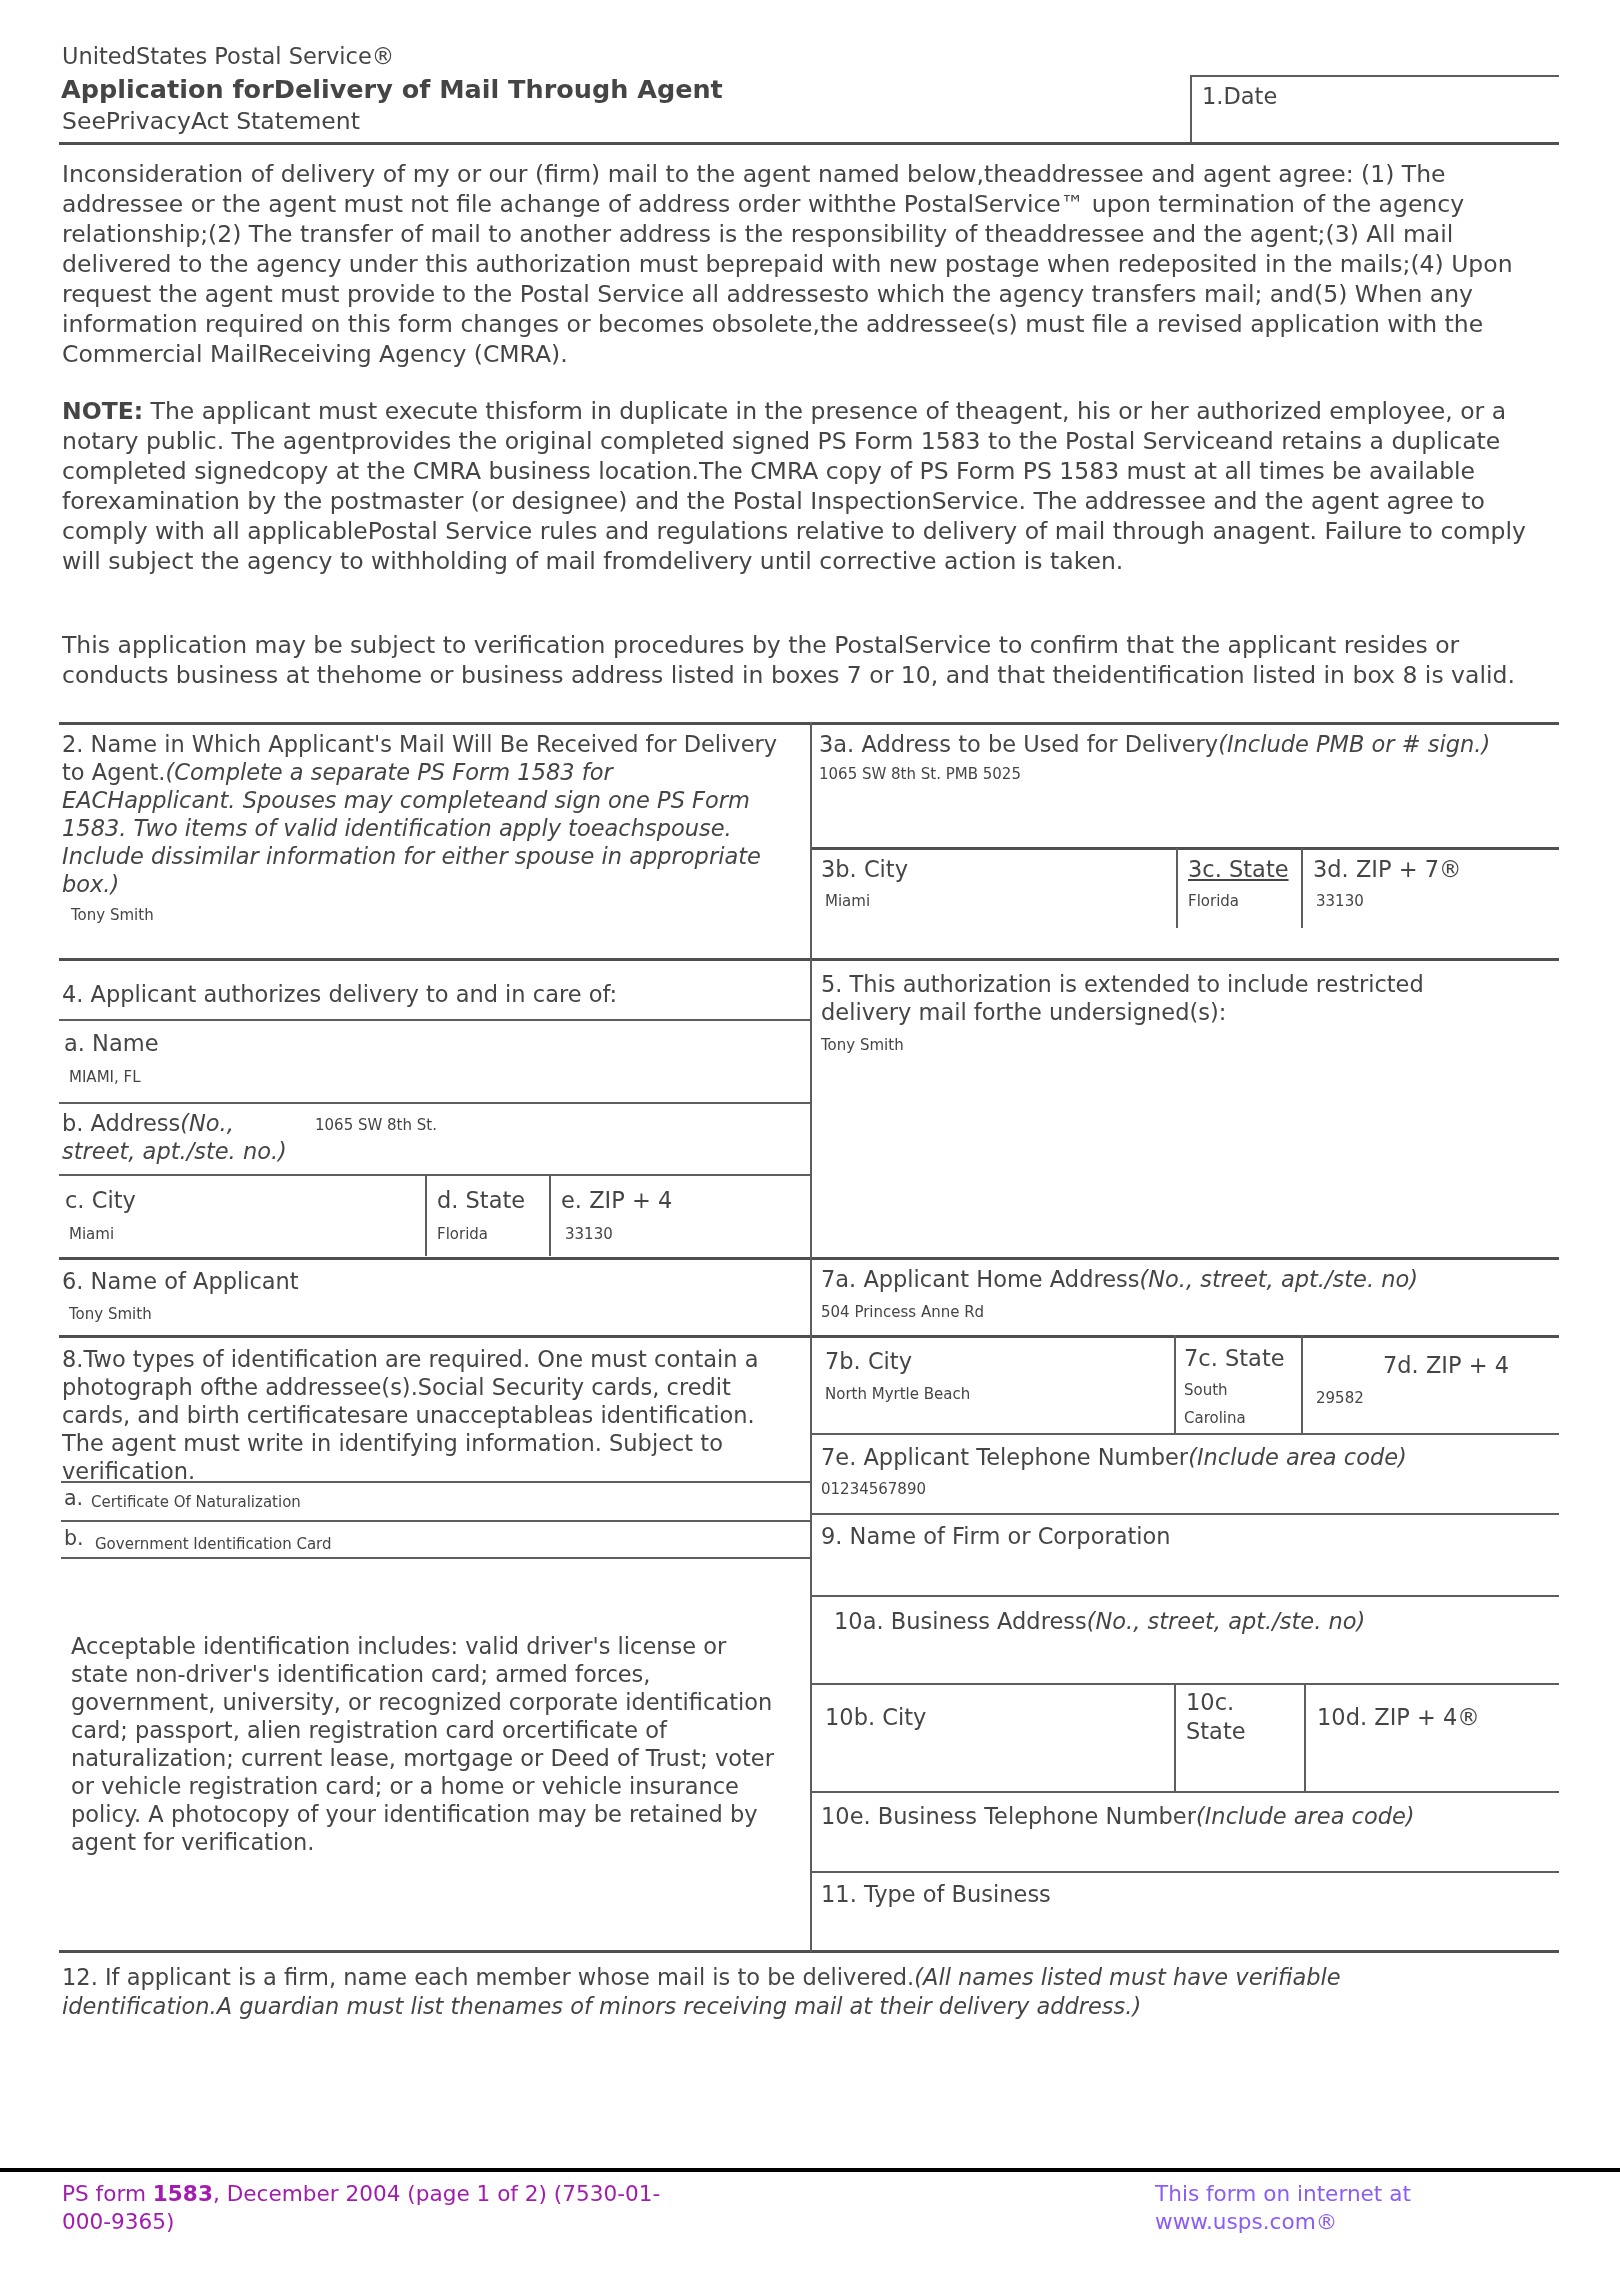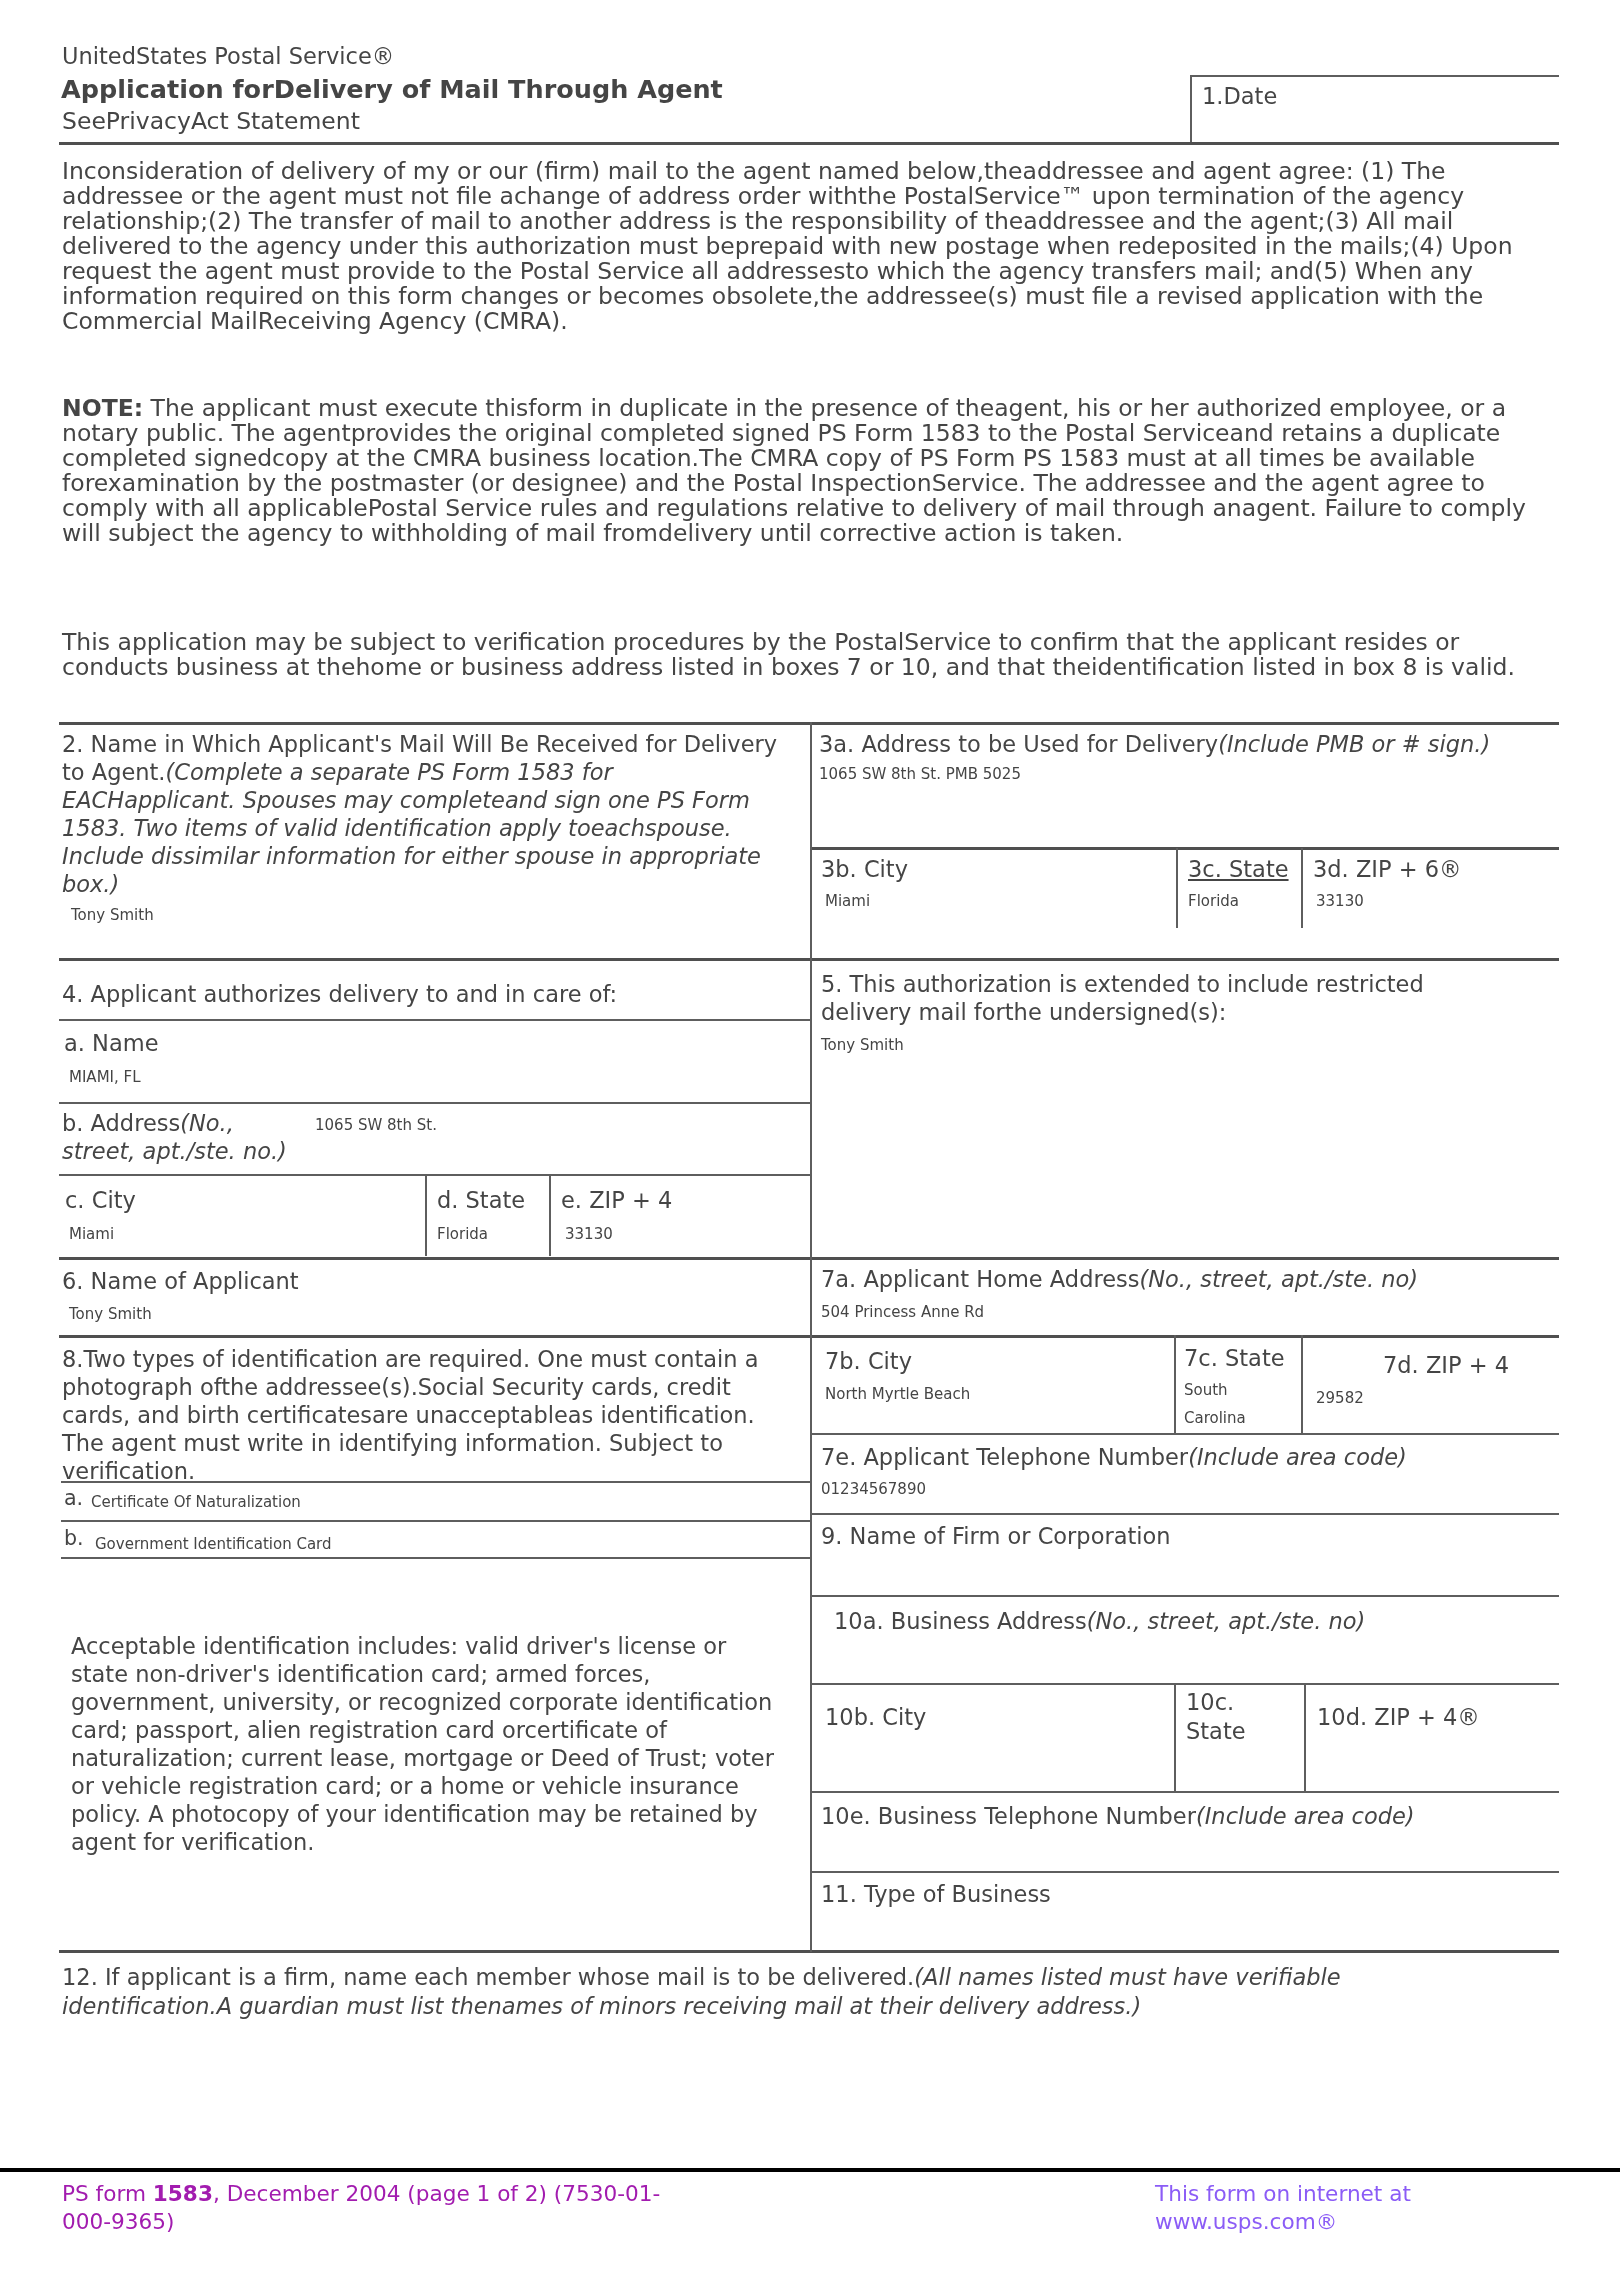--- a/index.html
+++ b/index.html
@@ -7,21 +7,21 @@
     position:relative;
     width:1620px;height:2293px;
     background:#ffffff;
     font-family:"DejaVu Sans",sans-serif;
     color:#454545;
     overflow:hidden;
   }
   .t{position:absolute;white-space:pre-wrap;}
   .lbl{font-size:22.5px;line-height:28px;}
   .val{font-size:15px;line-height:28px;}
-  .para{font-size:23.5px;line-height:25px;}
+  .para{font-size:23.5px;line-height:30px;}
   .small{font-size:21.6px;line-height:28px;}
   .it{font-style:italic;}
   .b{font-weight:bold;}
   .hline,.vline{position:absolute;background:#5e5e5e;}
   .thick{background:#4f4f4f;}
   .nowrap{white-space:nowrap;}
 </style>
 </head>
 <body>
 
@@ -77,21 +77,21 @@
   <div class="t lbl" style="left:62px;top:730px;width:727px;"><span>2. Name in Which Applicant's Mail Will Be Received for Delivery to Agent.</span><span class="it">(Complete a separate PS Form 1583 for EACHapplicant. Spouses may completeand sign one PS Form 1583. Two items of valid identification apply toeachspouse. Include dissimilar information for either spouse in appropriate box.)</span></div>
   <div class="t val" style="left:71px;top:901px;">Tony Smith</div>
 
   <div class="t lbl nowrap" style="left:819px;top:730px;"><span>3a. Address to be Used for Delivery</span><span class="it">(Include PMB or # sign.)</span></div>
   <div class="t val" style="left:819px;top:760px;">1065 SW 8th St. PMB 5025</div>
 
   <div class="t lbl" style="left:821px;top:855px;">3b. City</div>
   <div class="t val" style="left:825px;top:887px;">Miami</div>
   <div class="t lbl" style="left:1188px;top:855px;text-decoration:underline;">3c. State</div>
   <div class="t val" style="left:1188px;top:887px;">Florida</div>
-  <div class="t lbl" style="left:1313px;top:855px;">3d. ZIP + 6®</div>
+  <div class="t lbl" style="left:1313px;top:855px;">3d. ZIP + 7®</div>
   <div class="t val" style="left:1316px;top:887px;">33130</div>
 
   <div class="t lbl" style="left:62px;top:980px;width:725px;">4. Applicant authorizes delivery to and in care of:</div>
 
   <div class="t lbl" style="left:64px;top:1029px;">a. Name</div>
   <div class="t val" style="left:69px;top:1063px;">MIAMI, FL</div>
 
   <div class="t lbl" style="left:62px;top:1109px;width:247px;"><span>b. Address</span><span class="it">(No., street, apt./ste. no.)</span></div>
   <div class="t val" style="left:315px;top:1111px;">1065 SW 8th St.</div>
 

